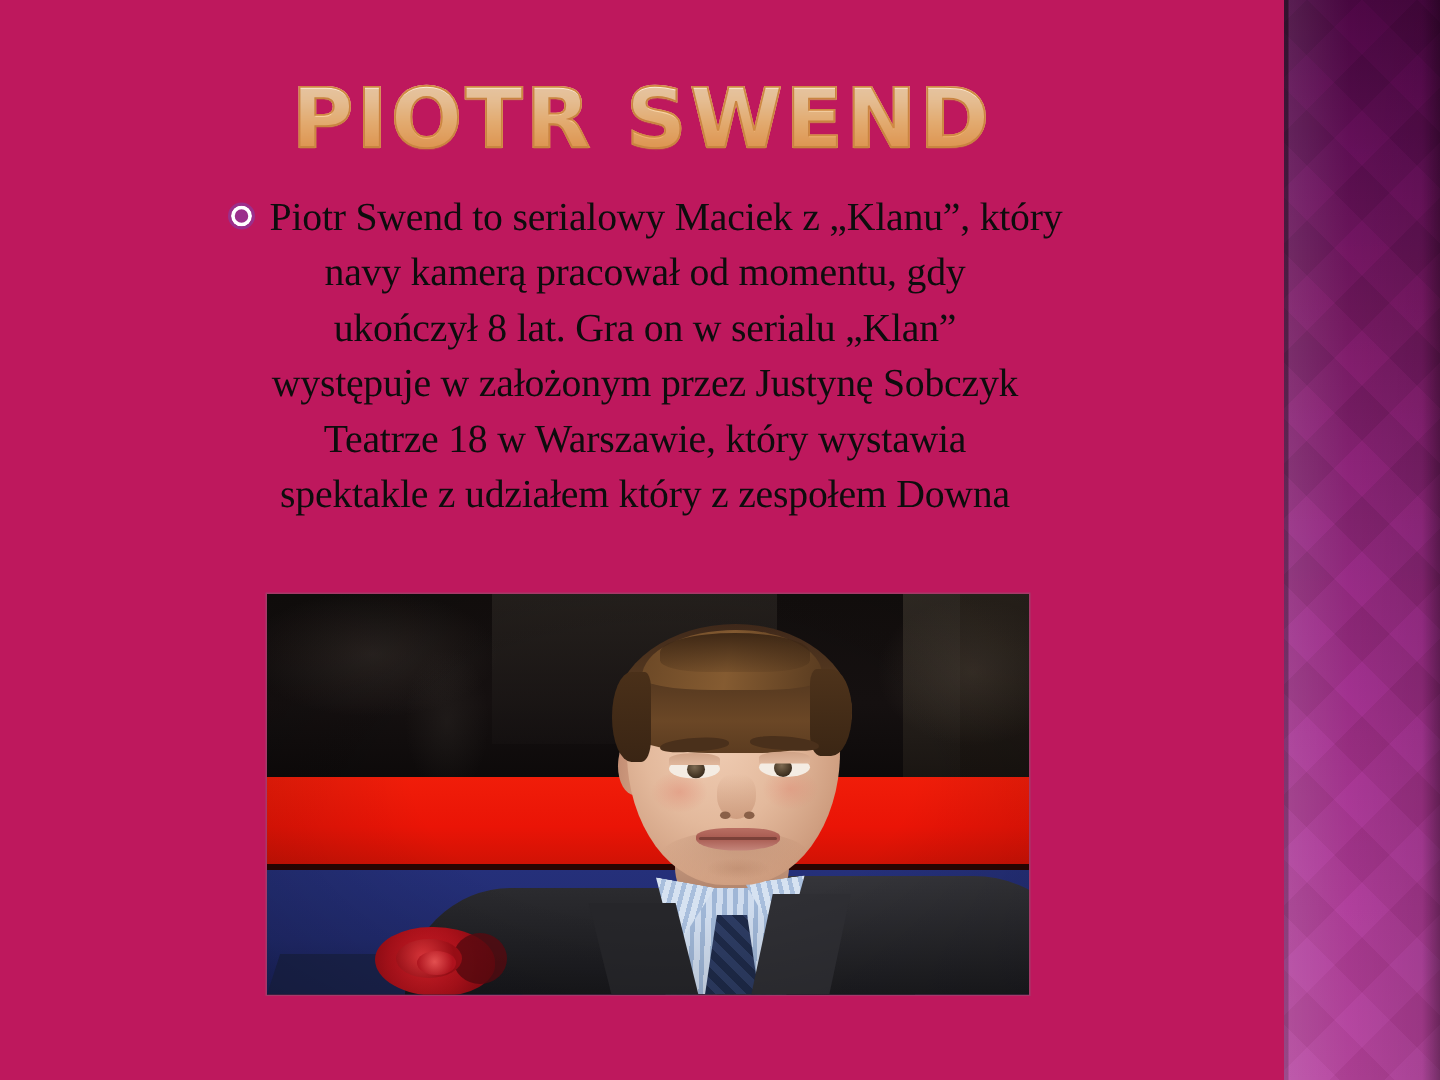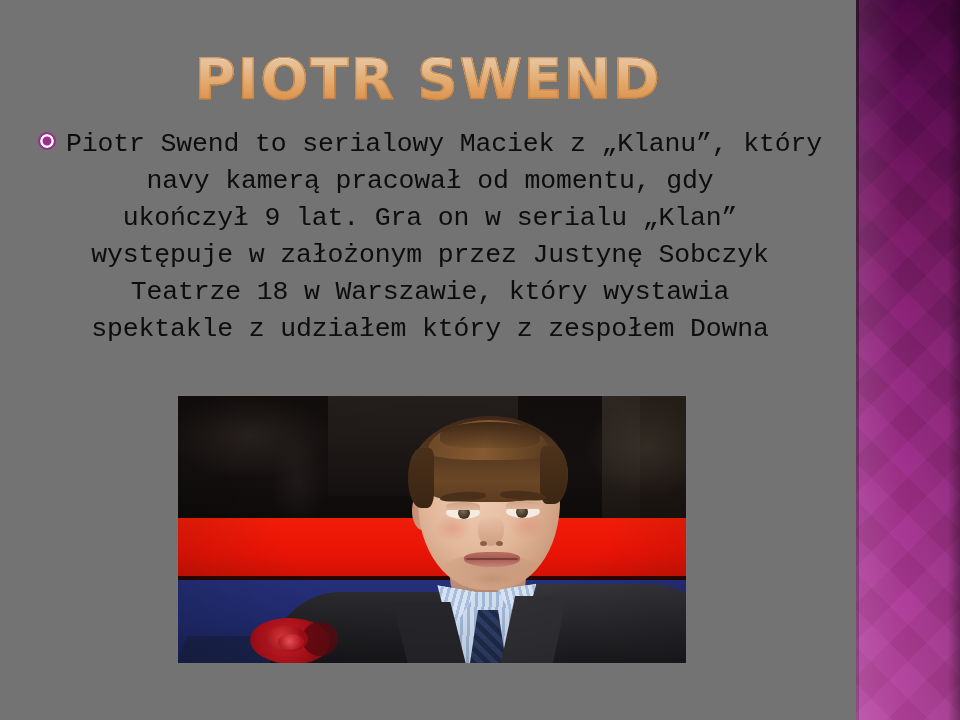--- a/index.html
+++ b/index.html
@@ -5,21 +5,21 @@
 <style>
   html,body{margin:0;padding:0;}
   body{
     width:960px;height:720px;overflow:hidden;
     background:#ffffff;
     font-family:"DejaVu Sans", sans-serif;
   }
   .slide{
     position:relative;
     width:960px;height:720px;
-    background:#737373;
+    background:#be185d;
     overflow:hidden;
   }
 
   
   .side-panel{
     position:absolute;
     top:0; right:0;
     width:104px; height:720px;
     background:linear-gradient(to bottom,#47063f 0%,#5d0e52 14%,#72185f 30%,#8a2577 50%,#9c2f87 68%,#a83a92 84%,#b04399 100%);
     overflow:hidden;
@@ -70,21 +70,21 @@
     paint-order:stroke fill;
     text-shadow:0 1px 0 rgba(190,120,60,.35);
   }
 
   
   .body-block{
     position:absolute;
     left:30px; top:126px;
     width:800px;
     text-align:center;
-    font-family:Liberation Mono, monospace;
+    font-family:Liberation Serif, serif;
     font-size:26.5px;
     line-height:37px;
     color:#0d0d0d;
     letter-spacing:-.15px;
   }
   .body-block p{margin:0;}
   .body-block .first-line{
     position:relative;
     display:block;
   }
@@ -253,21 +253,21 @@
 
 <div class="slide">
 
   <div class="title-wrap">
     <div class="title">PIOTR SWEND</div>
   </div>
 
   <div class="body-block">
     <p class="first-line"><span class="bullet"></span><span>Piotr Swend to serialowy Maciek z „Klanu”, który</span></p>
     <p>navy kamerą pracował od momentu, gdy</p>
-    <p>ukończył 9 lat. Gra on w serialu „Klan”</p>
+    <p>ukończył 8 lat. Gra on w serialu „Klan”</p>
     <p>występuje w założonym przez Justynę Sobczyk</p>
     <p>Teatrze 18 w Warszawie, który wystawia</p>
     <p>spektakle z udziałem który z zespołem Downa</p>
   </div>
 
   <div class="photo">
     <span class="sr">Portrait photograph of a young man in a dark suit with striped shirt and tie, red rose on lapel, red and navy blue backdrop behind him</span>
 
     <div class="ph bg-dark"></div>
     <div class="ph bg-midgray"></div>

